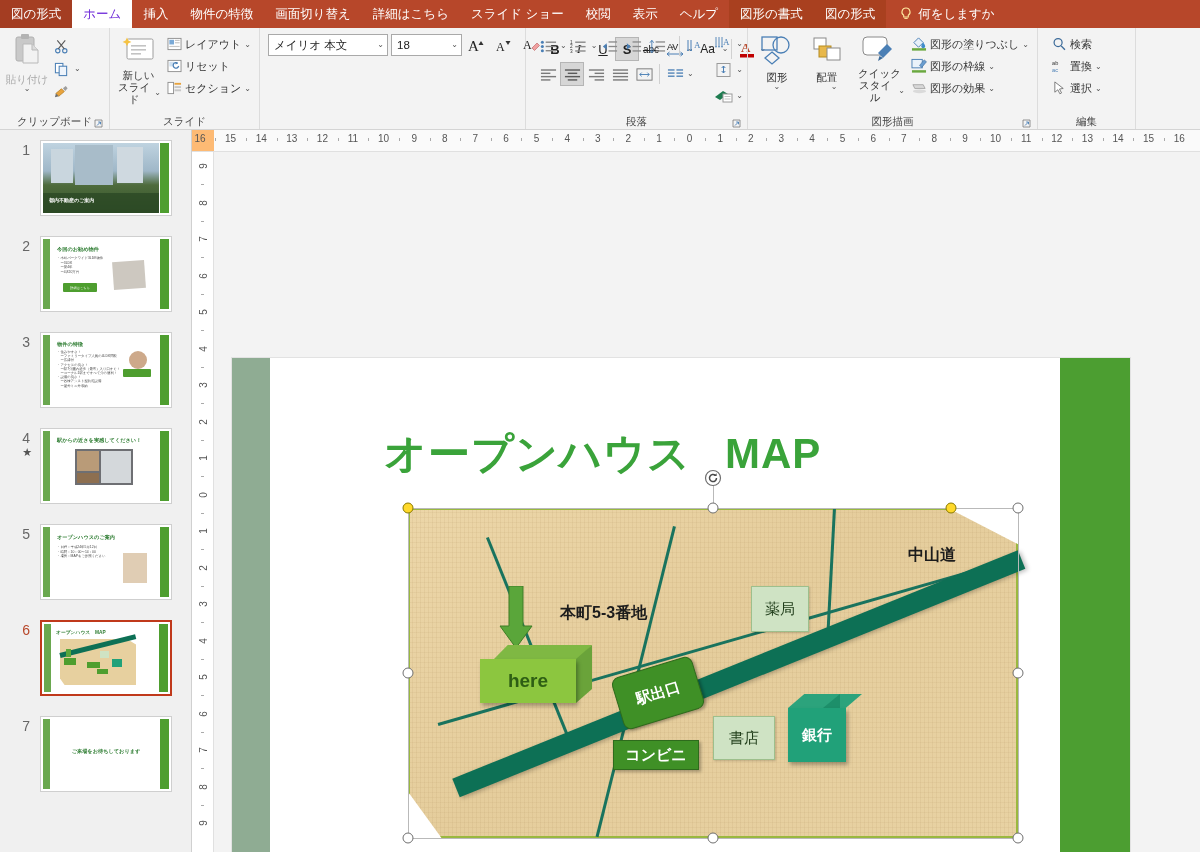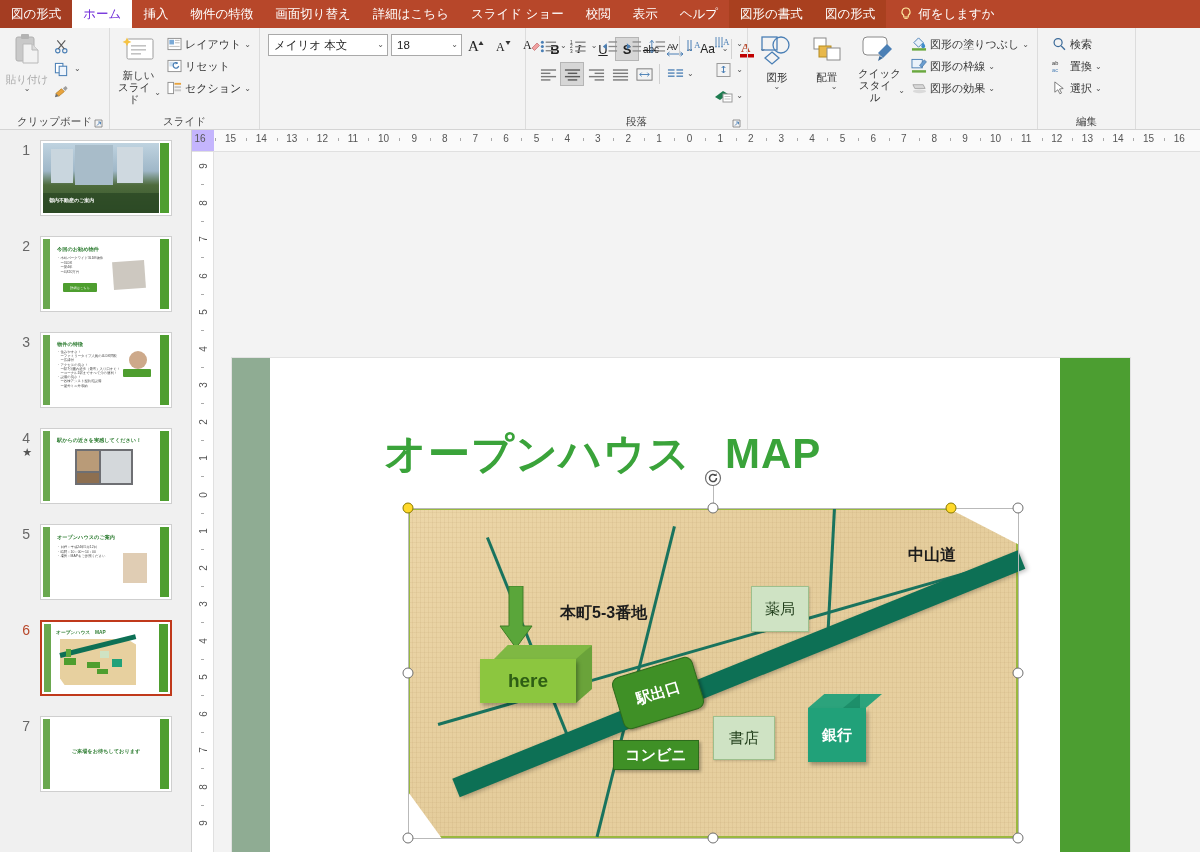--- a/index.html
+++ b/index.html
@@ -160,21 +160,21 @@
   .tbar-l { position:absolute; left:2px; top:2px; bottom:2px; width:7px; background:#6aa84f; }
   .tbar-r { position:absolute; right:2px; top:2px; bottom:2px; width:9px; background:#4e9e2f; }
   .t-title { position:absolute; font-size:5.2px; font-weight:bold; color:#2e7d32; }
   .t-body { position:absolute; font-size:3.4px; color:#444; line-height:4.6px; }
   .t-img { position:absolute; background:#9aa; }
   .t-btn { position:absolute; background:#4e9e2f; border-radius:1px; }
 
   .rulerH {
     position: absolute; left: 192px; top: 0;
     width: 1008px; height: 22px;
-    background: #c4b5fd; border-bottom: 1px solid #e0e0e0;
+    background: #fdba74; border-bottom: 1px solid #e0e0e0;
     overflow: hidden;
   }
   .rulerH .seg { position:absolute; top:0; height:22px; }
   .rulerH .active { background:#fafafa; }
   .rnum { position:absolute; top:3px; font-size:10px; color:#555; transform: translateX(-50%); }
   .rtick { position:absolute; top:8px; width:1px; height:3px; background:#aaa; }
 
   .rulerV {
     position: absolute; left: 192px; top: 22px;
     width: 22px; height: 700px;
@@ -267,21 +267,21 @@
   }
   .here-face {
     position:absolute; left:0; top:14px; width:96px; height:44px;
     background:#8cc63f; display:flex; align-items:center; justify-content:center;
     font-size:19px; font-weight:bold; color:#2e5e14;
     box-shadow: 2px 3px 4px rgba(0,0,0,.3);
   }
   .arrow-down { position: absolute; left: 88px; top: 78px; width: 40px; height: 64px; }
 
   
-  .bank3d { position:absolute; left: 400px; top: 186px; width: 52px; height: 68px; }
+  .bank3d { position:absolute; left: 380px; top: 186px; width: 52px; height: 68px; }
   .bank-top { position:absolute; left:0; top:0; width:74px; height:14px;
     background:#2ca37c; clip-path: polygon(0 100%, 22% 0, 100% 0, 78% 100%); }
   .bank-side { position:absolute; right:0; top:0; width:17px; height:68px;
     background:#1d8f6a; clip-path: polygon(0 14px, 100% 0, 100% 48px, 0 100%); }
   .bank-face { position:absolute; left:0; top:14px; width:58px; height:54px;
     background:#21a179; display:flex; align-items:center; justify-content:center;
     font-size:15px; font-weight:bold; color:#fff;
     box-shadow: 2px 3px 4px rgba(0,0,0,.3); }
 
   
@@ -739,20 +739,29 @@
           <span>
             <svg width="16" height="15" viewBox="0 0 17 16">
                 <path d="M2 5h11l2 4H4z" fill="#d8d8d8" stroke="#9a9a9a" stroke-width=".8"></path>
                 <ellipse cx="9" cy="12" rx="7" ry="2" fill="#cfcfcf" opacity=".7"></ellipse>
               </svg>
           </span>
           <span>図形の効果</span>
           <span class="caret">⌄</span>
         </div>
       </div>
+    </div>
+    <div class="group-label">
+      <span>図形描画</span>
+      <span class="dlg">
+        <svg width="9" height="9" viewBox="0 0 9 9">
+            <path d="M1 1h7v7H1z" fill="none" stroke="#7a7a7a" stroke-width=".8"></path>
+            <path d="M3 6.5L6.5 3M6.5 3H4.2M6.5 3v2.3" stroke="#4a7fb5" stroke-width=".9" fill="none"></path>
+          </svg>
+      </span>
     </div>
   </div>
 
   <div class="group" style="width:98px">
     <div class="group-body">
       <div class="smallcol" style="padding-left:6px">
         <div class="smallbtn">
           <span>
             <svg width="15" height="14" viewBox="0 0 16 15">
                 <circle cx="6.5" cy="6" r="4.3" fill="none" stroke="#3b6a99" stroke-width="1.3"></circle>

